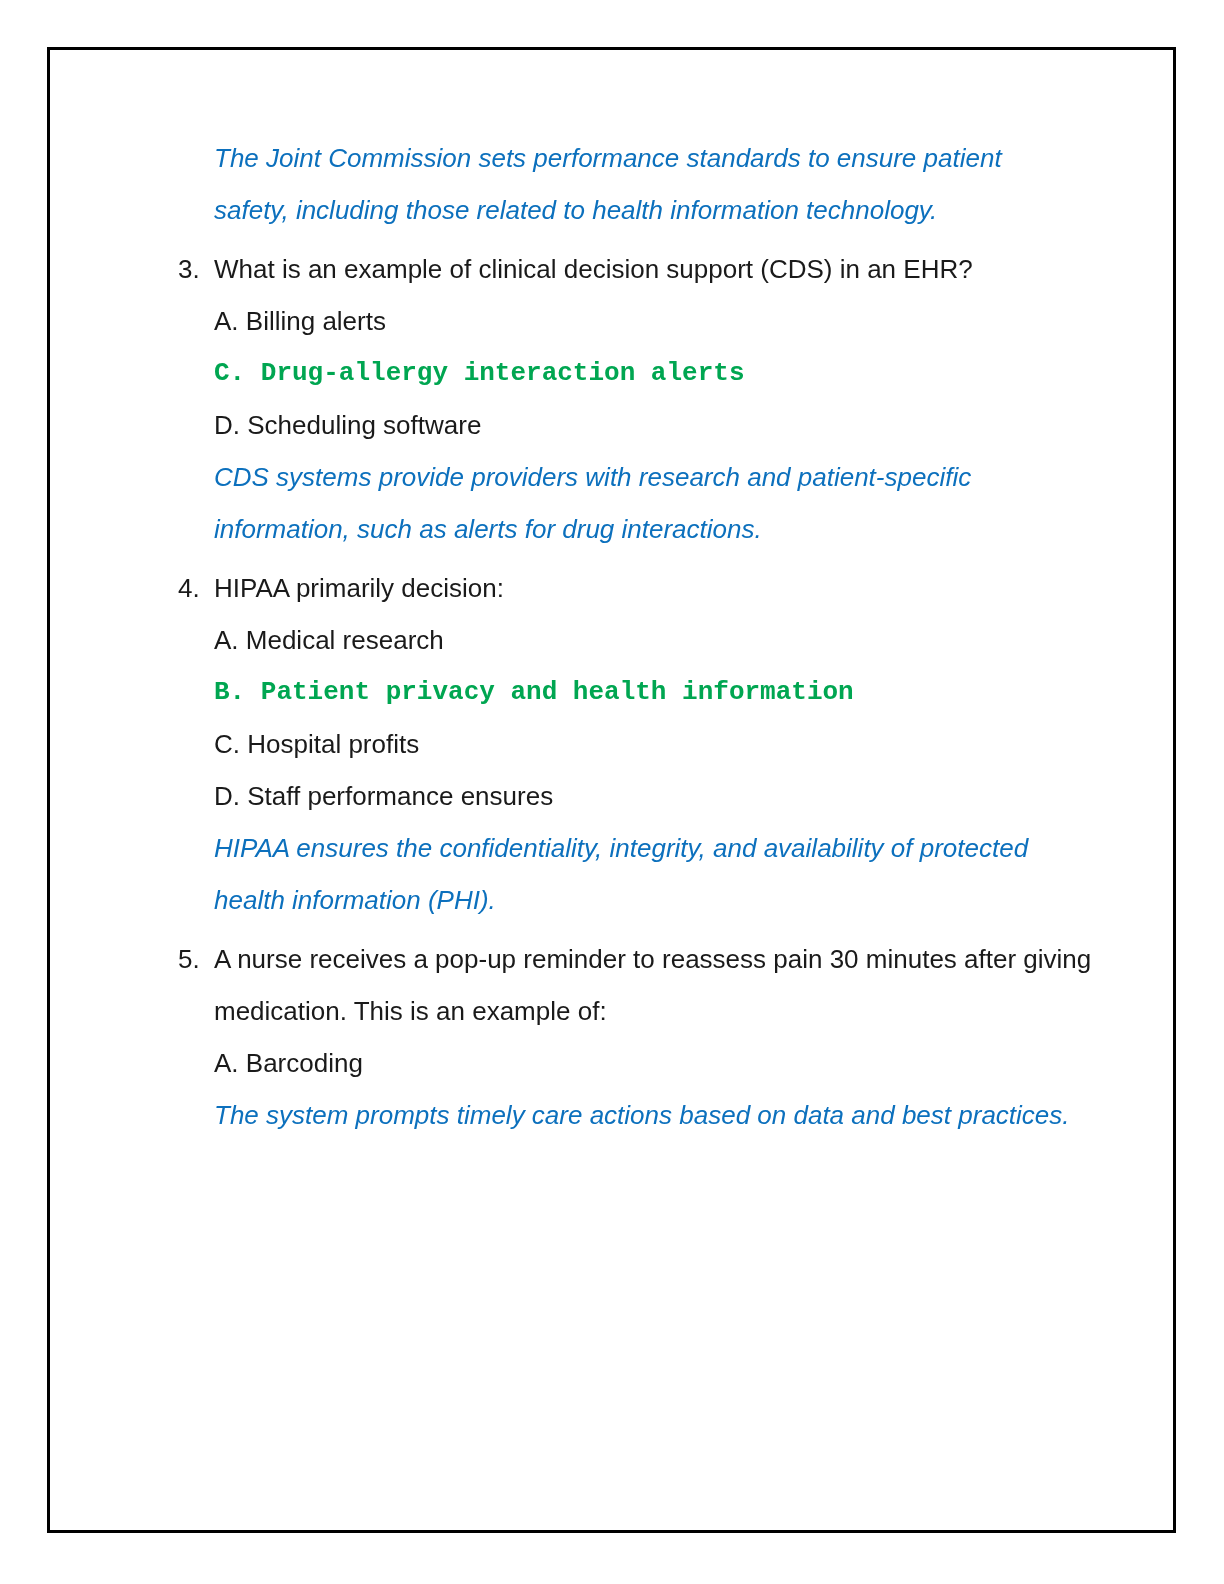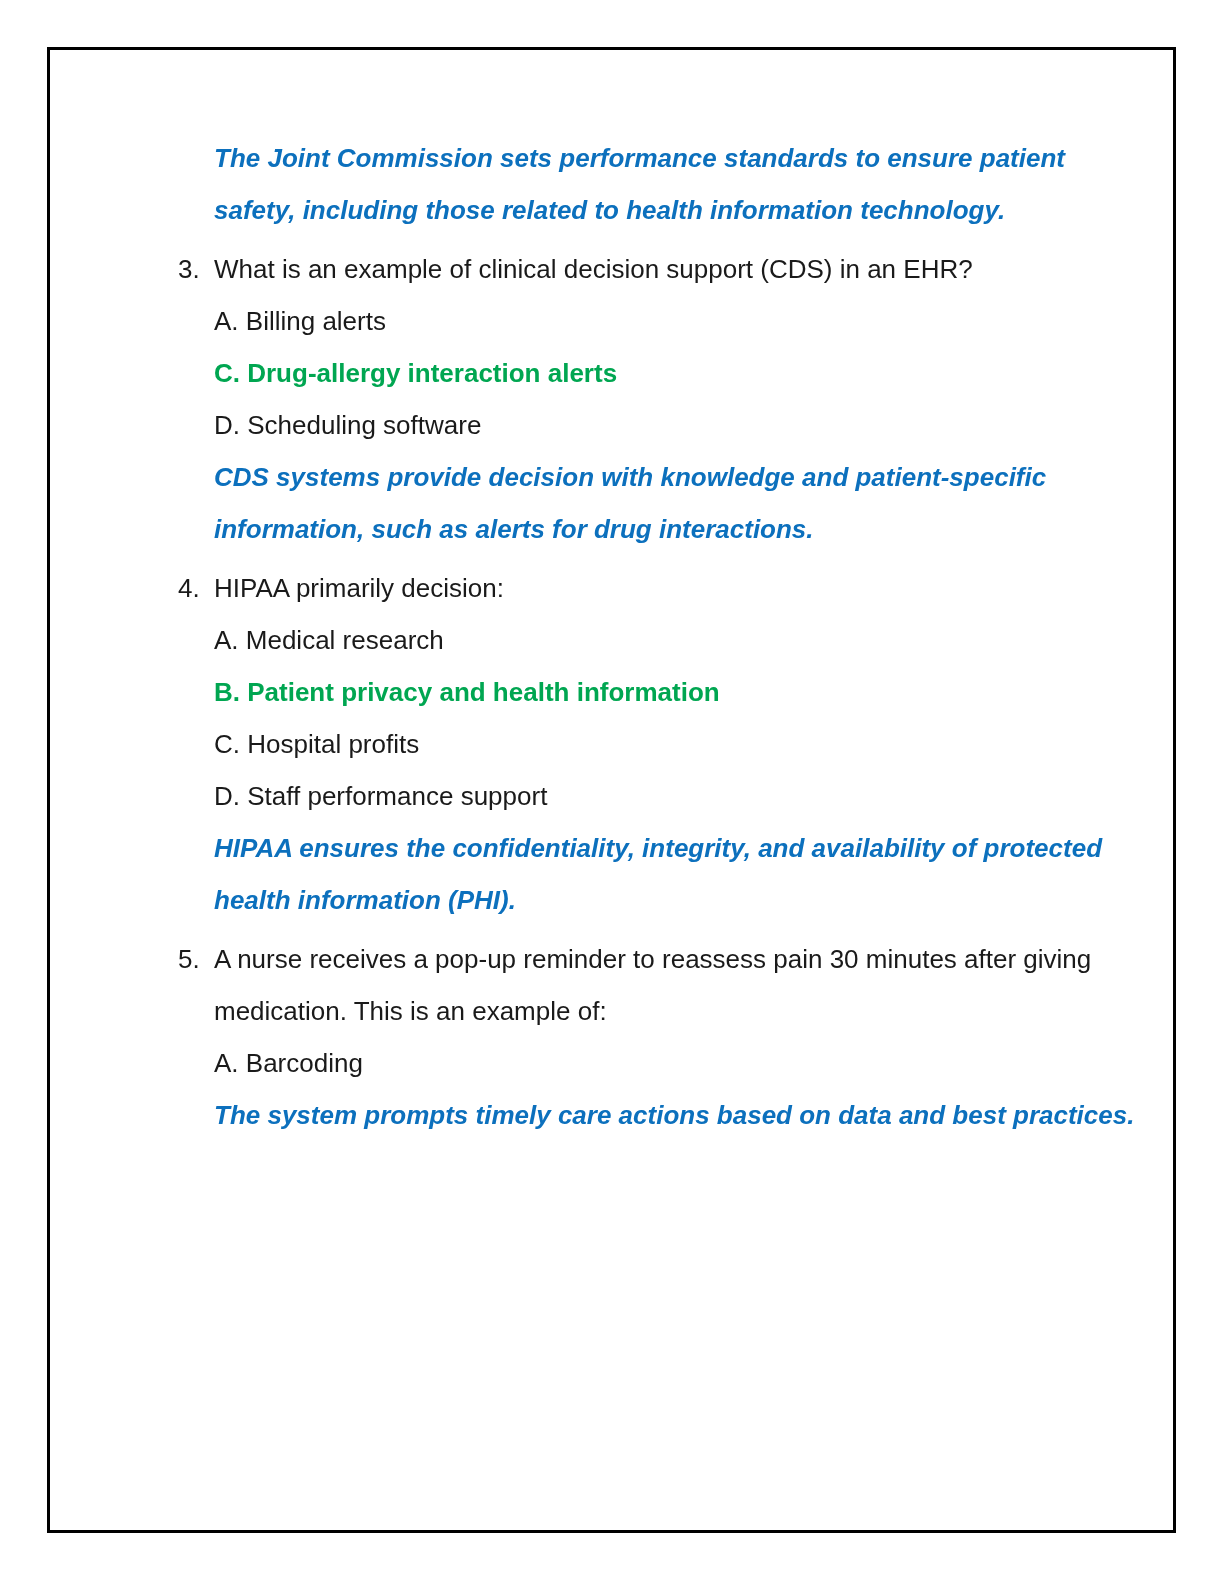--- a/index.html
+++ b/index.html
@@ -37,26 +37,27 @@
     padding: 82px 30px 0 164px;
   }
   .line {
     line-height: 52px;
     font-size: 26px;
     color: var(--body);
     white-space: nowrap;
   }
   .expl-line {
     color: var(--blue);
-    font-weight: 700;
+    font-weight: 400;
     font-style: italic;
   }
   .option.correct {
     color: var(--green);
     font-weight: 700;
+    font-family: Liberation Mono, monospace;
   }
   .q-first {
     margin-top: 7px;
     position: relative;
   }
   .q-num {
     position: absolute;
     left: -36px;
     top: 0;
   }
@@ -71,29 +72,29 @@
       <div class="line expl-line">The Joint Commission sets performance standards to ensure patient</div>
       <div class="line expl-line">safety, including those related to health information technology.</div>
     </div>
 
     <div id="questions-container">
         <div class="question-block">
           <div class="line q-line q-first"><span class="q-num">3.</span><span class="q-text">What is an example of clinical decision support (CDS) in an EHR?</span></div>
           <div class="line option">A. Billing alerts</div>
           <div class="line option correct">C. Drug-allergy interaction alerts</div>
           <div class="line option">D. Scheduling software</div>
-          <div class="line expl-line">CDS systems provide decision with knowledge and patient-specific</div>
+          <div class="line expl-line">CDS systems provide providers with research and patient-specific</div>
           <div class="line expl-line">information, such as alerts for drug interactions.</div>
         </div>
         <div class="question-block">
           <div class="line q-line q-first"><span class="q-num">4.</span><span class="q-text">HIPAA primarily decision:</span></div>
           <div class="line option">A. Medical research</div>
           <div class="line option correct">B. Patient privacy and health information</div>
           <div class="line option">C. Hospital profits</div>
-          <div class="line option">D. Staff performance support</div>
+          <div class="line option">D. Staff performance ensures</div>
           <div class="line expl-line">HIPAA ensures the confidentiality, integrity, and availability of protected</div>
           <div class="line expl-line">health information (PHI).</div>
         </div>
         <div class="question-block">
           <div class="line q-line q-first"><span class="q-num">5.</span><span class="q-text">A nurse receives a pop-up reminder to reassess pain 30 minutes after giving</span></div>
           <div class="line q-line"><span class="q-text">medication. This is an example of:</span></div>
           <div class="line option">A. Barcoding</div>
           <div class="line expl-line">The system prompts timely care actions based on data and best practices.</div>
         </div>
       </div>

